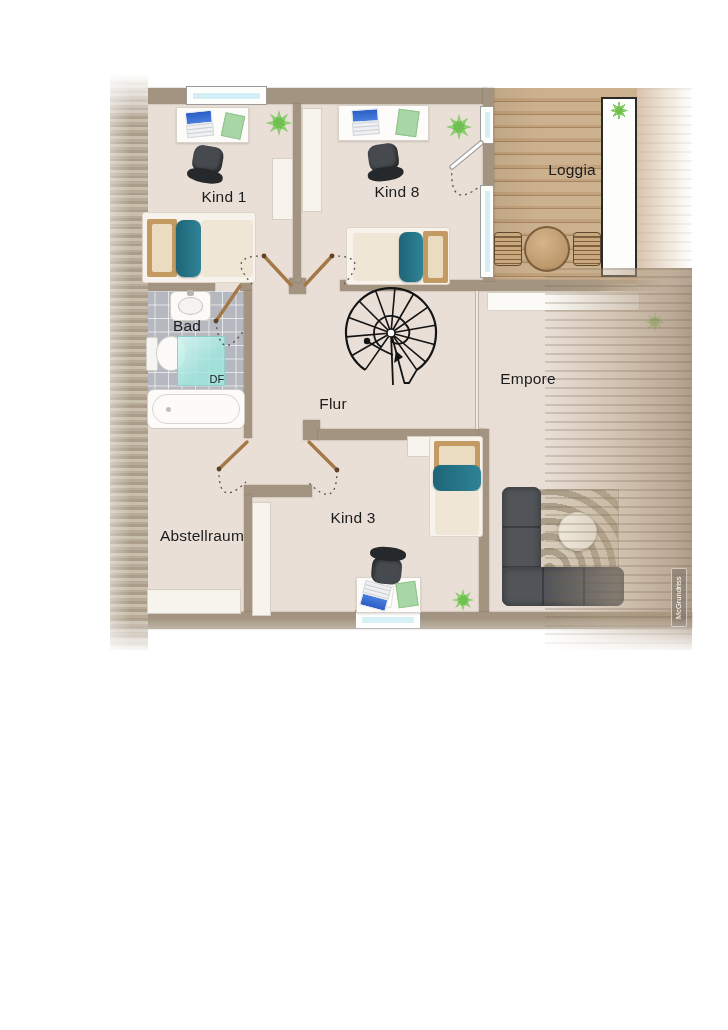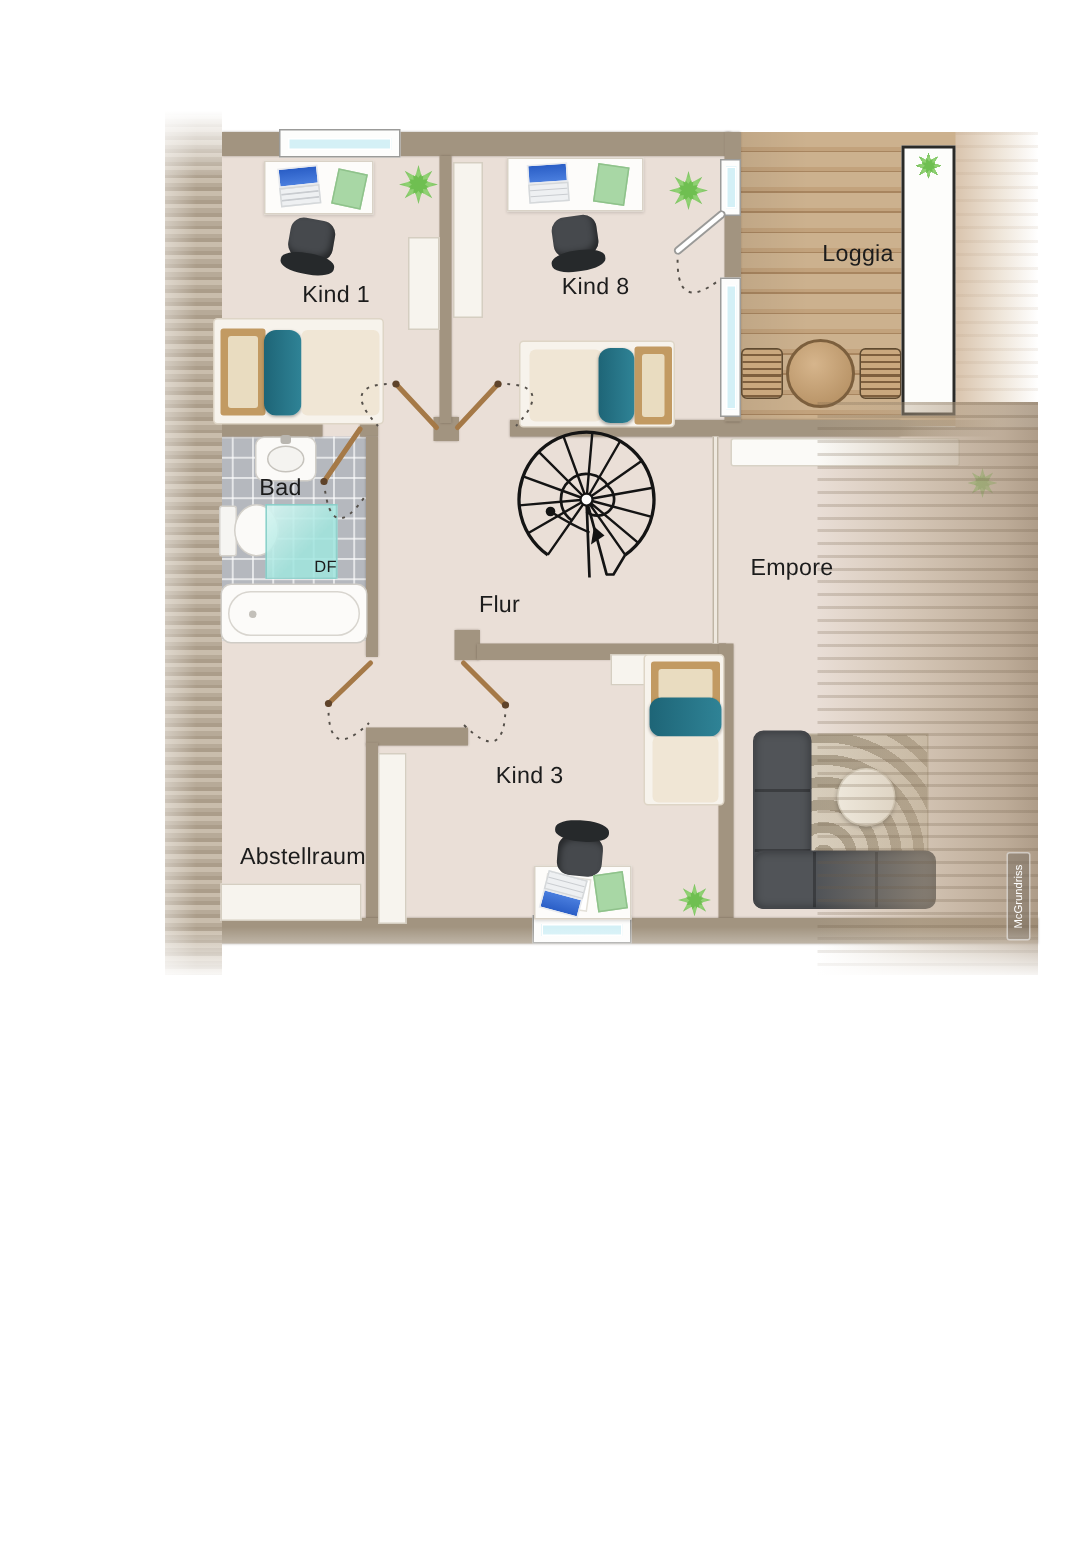--- a/index.html
+++ b/index.html
@@ -346,19 +346,19 @@
     </g>
   </svg>
 
   <div class="lbl" style="left:224px;top:197px;">Kind 1</div>
   <div class="lbl" style="left:397px;top:192px;">Kind 8</div>
   <div class="lbl" style="left:572px;top:170px;">Loggia</div>
   <div class="lbl" style="left:187px;top:326px;">Bad</div>
   <div class="lbl small" style="left:217px;top:379px;">DF</div>
   <div class="lbl" style="left:333px;top:404px;">Flur</div>
   <div class="lbl" style="left:528px;top:379px;">Empore</div>
-  <div class="lbl" style="left:202px;top:572px;text-align:right;">Abstellraum</div>
+  <div class="lbl" style="left:202px;top:536px;text-align:right;">Abstellraum</div>
   <div class="lbl" style="left:353px;top:518px;">Kind 3</div>
 
   <div class="watermark">McGrundriss</div>
 
   <div class="fade-bottom"></div>
 </div>
 
 </body></html>

